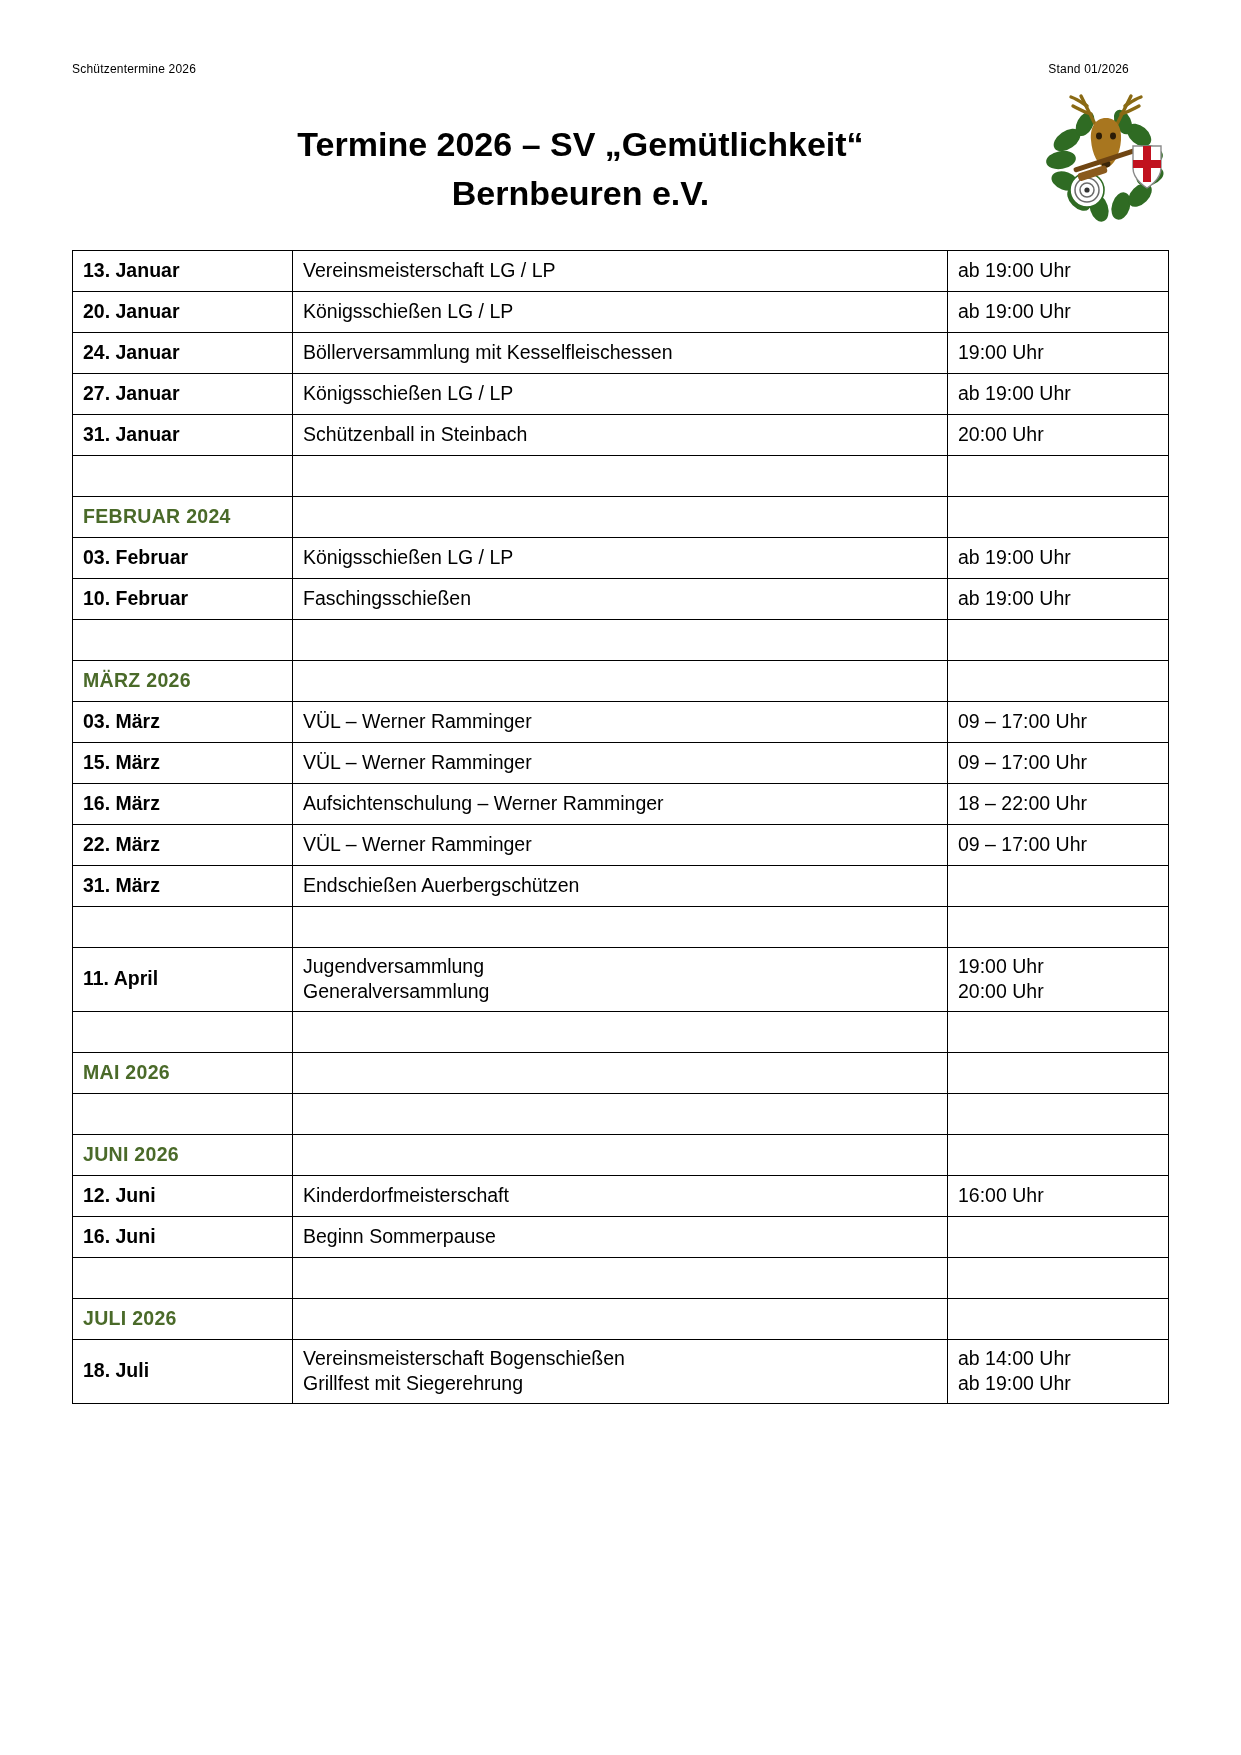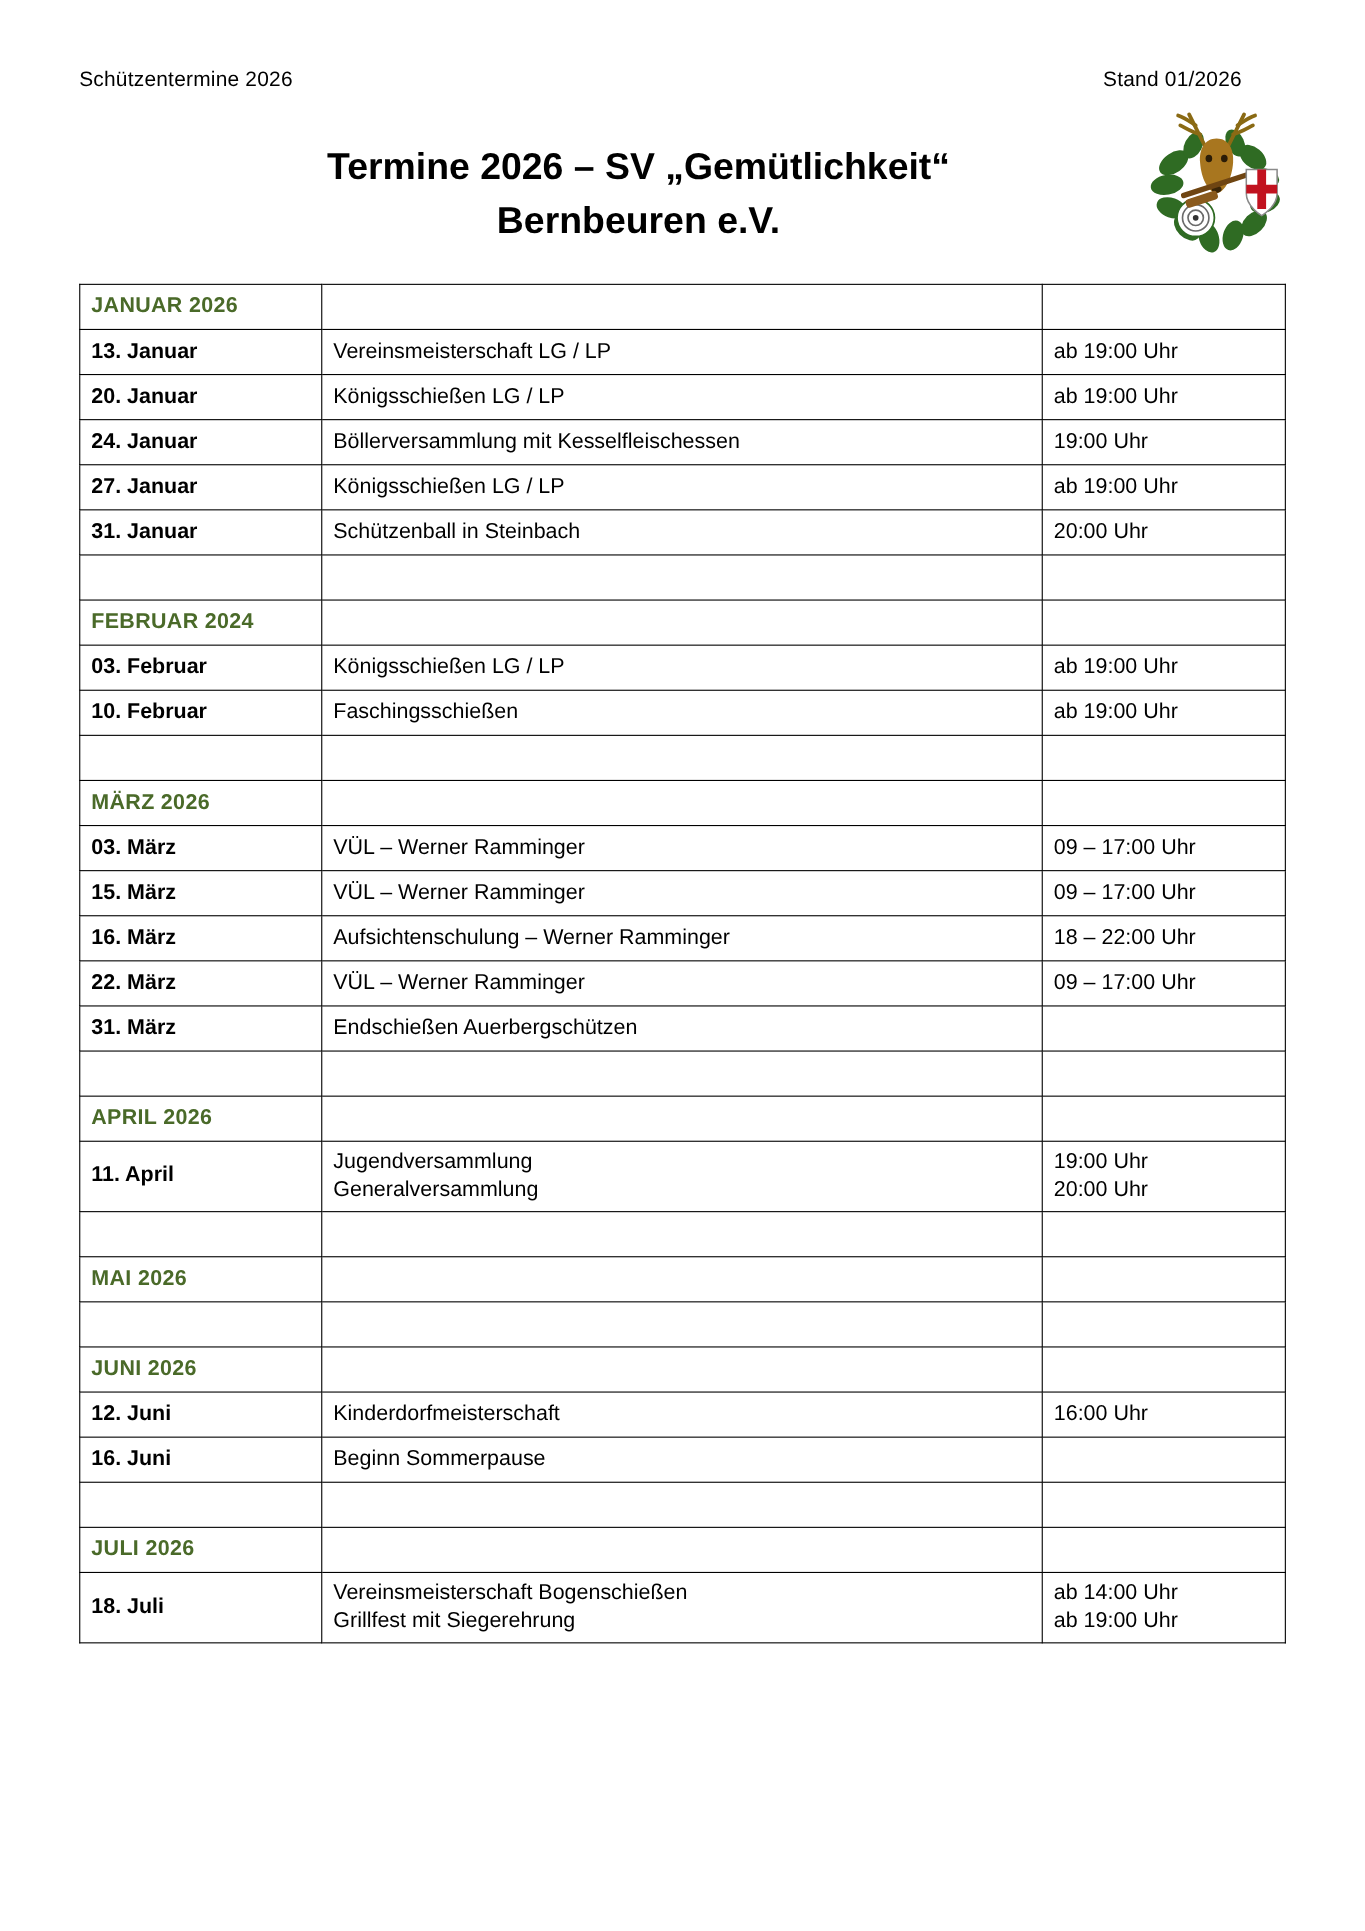--- a/index.html
+++ b/index.html
@@ -18,21 +18,21 @@
     position: relative;
     width: 1241px;
     height: 1755px;
     box-sizing: border-box;
     padding: 62px 72px 0 72px;
   }
   .header-row {
     display: flex;
     justify-content: space-between;
     align-items: flex-start;
-    font-size: 19px;
+    font-size: 12px;
     letter-spacing: 0.2px;
   }
   .header-left { white-space: nowrap; }
   .header-right { white-space: nowrap; padding-right: 40px; }
 
   .title-block {
     margin-top: 44px;
     position: relative;
     height: 118px;
   }
@@ -154,25 +154,20 @@
   </div>
 
   <table class="schedule">
     <colgroup>
       <col class="c-date">
       <col class="c-desc">
       <col class="c-time">
     </colgroup>
     <tbody>
 
-      <tr>
-        <td class="month">JANUAR 2026</td>
-        <td class="desc"></td>
-        <td class="time"></td>
-      </tr>
 
 
       <tr>
         <td class="date">13. Januar</td>
         <td class="desc">Vereinsmeisterschaft LG / LP</td>
         <td class="time nowrap">ab 19:00 Uhr</td>
       </tr>
 
       <tr>
         <td class="date">20. Januar</td>
@@ -264,25 +259,20 @@
         <td class="desc">Endschießen Auerbergschützen</td>
         <td class="time"></td>
       </tr>
 
       <tr class="spacer">
         <td class="date"></td>
         <td class="desc"></td>
         <td class="time"></td>
       </tr>
 
-      <tr>
-        <td class="month">APRIL 2026</td>
-        <td class="desc"></td>
-        <td class="time"></td>
-      </tr>
 
       <tr>
         <td class="date">11. April</td>
         <td class="desc two-line" style="white-space: pre-line;">Jugendversammlung
 Generalversammlung</td>
         <td class="time two-line" style="white-space: pre-line;">19:00 Uhr
 20:00 Uhr</td>
       </tr>
 
       <tr class="spacer">

